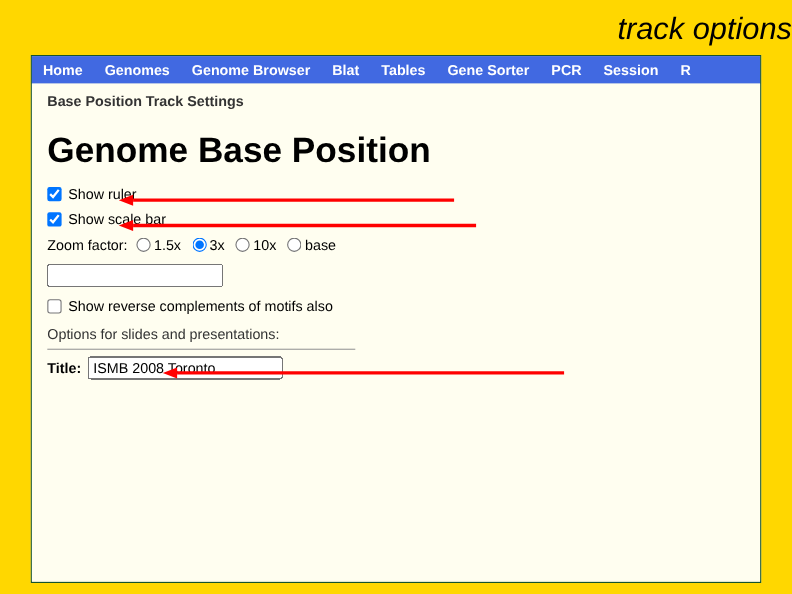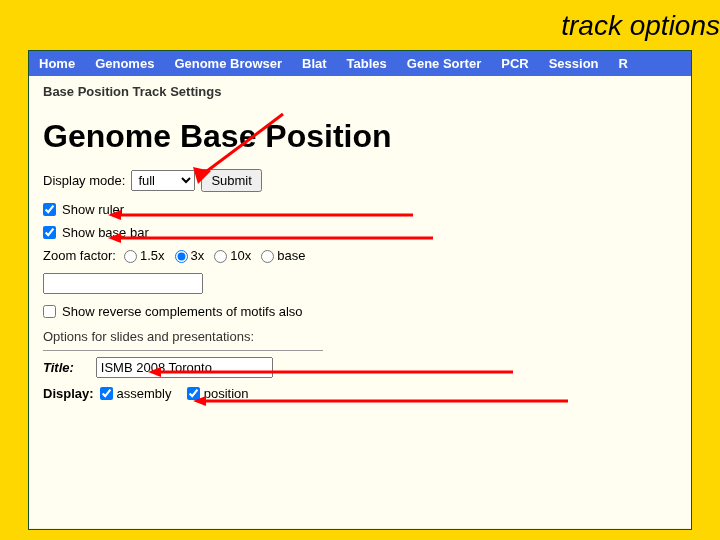--- a/index.html
+++ b/index.html
@@ -90,21 +90,21 @@
       display: flex;
       align-items: center;
       margin-bottom: 10px;
       font-size: 13px;
     }
     .zoom-row label {
       margin-right: 8px;
     }
     .zoom-option {
       display: flex;
-      align-items: flex-end;
+      align-items: center;
       margin-right: 10px;
     }
     .zoom-option input[type="radio"] {
       margin-right: 3px;
     }
     .motifs-row {
       display: flex;
       align-items: center;
       margin-bottom: 10px;
       font-size: 13px;
@@ -139,23 +139,22 @@
       color: #333;
       margin-bottom: 4px;
     }
     .title-row {
       display: flex;
       align-items: center;
       margin-bottom: 8px;
       font-size: 13px;
     }
     .title-row label {
-      margin-right: 22px;
-      font-weight: bold;
-      font-style: italic;
+      margin-right: 6px;
+      font-weight: bold;
     }
     .title-row input[type="text"] {
       width: 200px;
       font-size: 13px;
       padding: 1px 3px;
     }
     .display-row {
       display: flex;
       align-items: center;
       font-size: 13px;
@@ -187,50 +186,34 @@
     <div class="nav-item">Gene Sorter</div>
     <div class="nav-item">PCR</div>
     <div class="nav-item">Session</div>
     <div class="nav-item">R</div>
   </div>
 
   <div class="content-area">
     <div class="section-header">Base Position Track Settings</div>
     <div class="genome-title">Genome Base Position</div>
 
-    <div class="form-row" style="position:relative;">
-      <label>Display mode:</label>
-      <select>
-        <option>full</option>
-        <option>dense</option>
-        <option>pack</option>
-        <option>squish</option>
-        <option>hide</option>
-      </select>
-      <input type="submit" value="Submit" style="">
-
-      <svg style="position:absolute;left:100px;top:-60px;" width="160" height="80" viewBox="0 0 160 80">
-        <line x1="140" y1="5" x2="60" y2="65" stroke="red" stroke-width="3"></line>
-        <polygon points="55,75 50,58 68,62" fill="red"></polygon>
-      </svg>
-    </div>
 
     <div class="checkbox-row" style="position:relative;">
       <input type="checkbox" checked="" style="">
       <span>Show ruler</span>
 
       <svg style="position:absolute;left:60px;top:2px;" width="310" height="22" viewBox="0 0 310 22">
         <line x1="310" y1="11" x2="18" y2="11" stroke="red" stroke-width="3"></line>
         <polygon points="5,11 18,6 18,16" fill="red"></polygon>
       </svg>
     </div>
 
     <div class="checkbox-row" style="position:relative;">
       <input type="checkbox" checked="" style="">
-      <span>Show base bar</span>
+      <span>Show scale bar</span>
 
       <svg style="position:absolute;left:60px;top:2px;" width="330" height="22" viewBox="0 0 330 22">
         <line x1="330" y1="11" x2="18" y2="11" stroke="red" stroke-width="3"></line>
         <polygon points="5,11 18,6 18,16" fill="red"></polygon>
       </svg>
     </div>
 
     <div class="zoom-row">
       <label>Zoom factor:</label>
       <div class="zoom-option">
@@ -266,27 +249,14 @@
     <div class="title-row" style="position:relative;">
       <label>Title:</label>
       <input type="text" value="ISMB 2008 Toronto" style="width: 177px;">
 
       <svg style="position:absolute;left:100px;top:4px;" width="370" height="22" viewBox="0 0 370 22">
         <line x1="370" y1="11" x2="18" y2="11" stroke="red" stroke-width="3"></line>
         <polygon points="5,11 18,6 18,16" fill="red"></polygon>
       </svg>
     </div>
 
-    <div class="display-row" style="position:relative;">
-      <label>Display:</label>
-      <input type="checkbox" checked="" style="">
-      <span>assembly</span>
-      &nbsp;&nbsp;
-      <input type="checkbox" checked="" style="">
-      <span>position</span>
-      
-      <svg style="position:absolute;left:145px;top:4px;" width="380" height="22" viewBox="0 0 380 22">
-        <line x1="380" y1="11" x2="18" y2="11" stroke="red" stroke-width="3"></line>
-        <polygon points="5,11 18,6 18,16" fill="red"></polygon>
-      </svg>
-    </div>
   </div>
 </div>
 
 </body></html>

